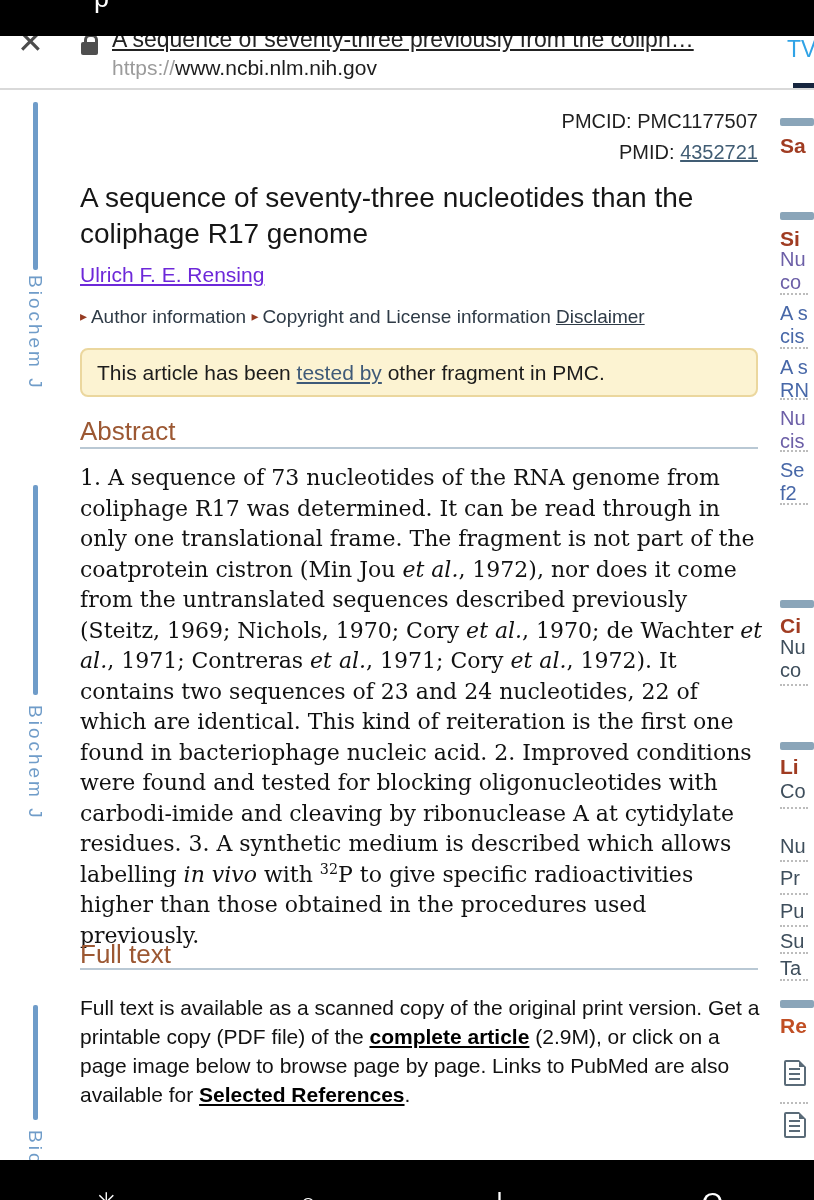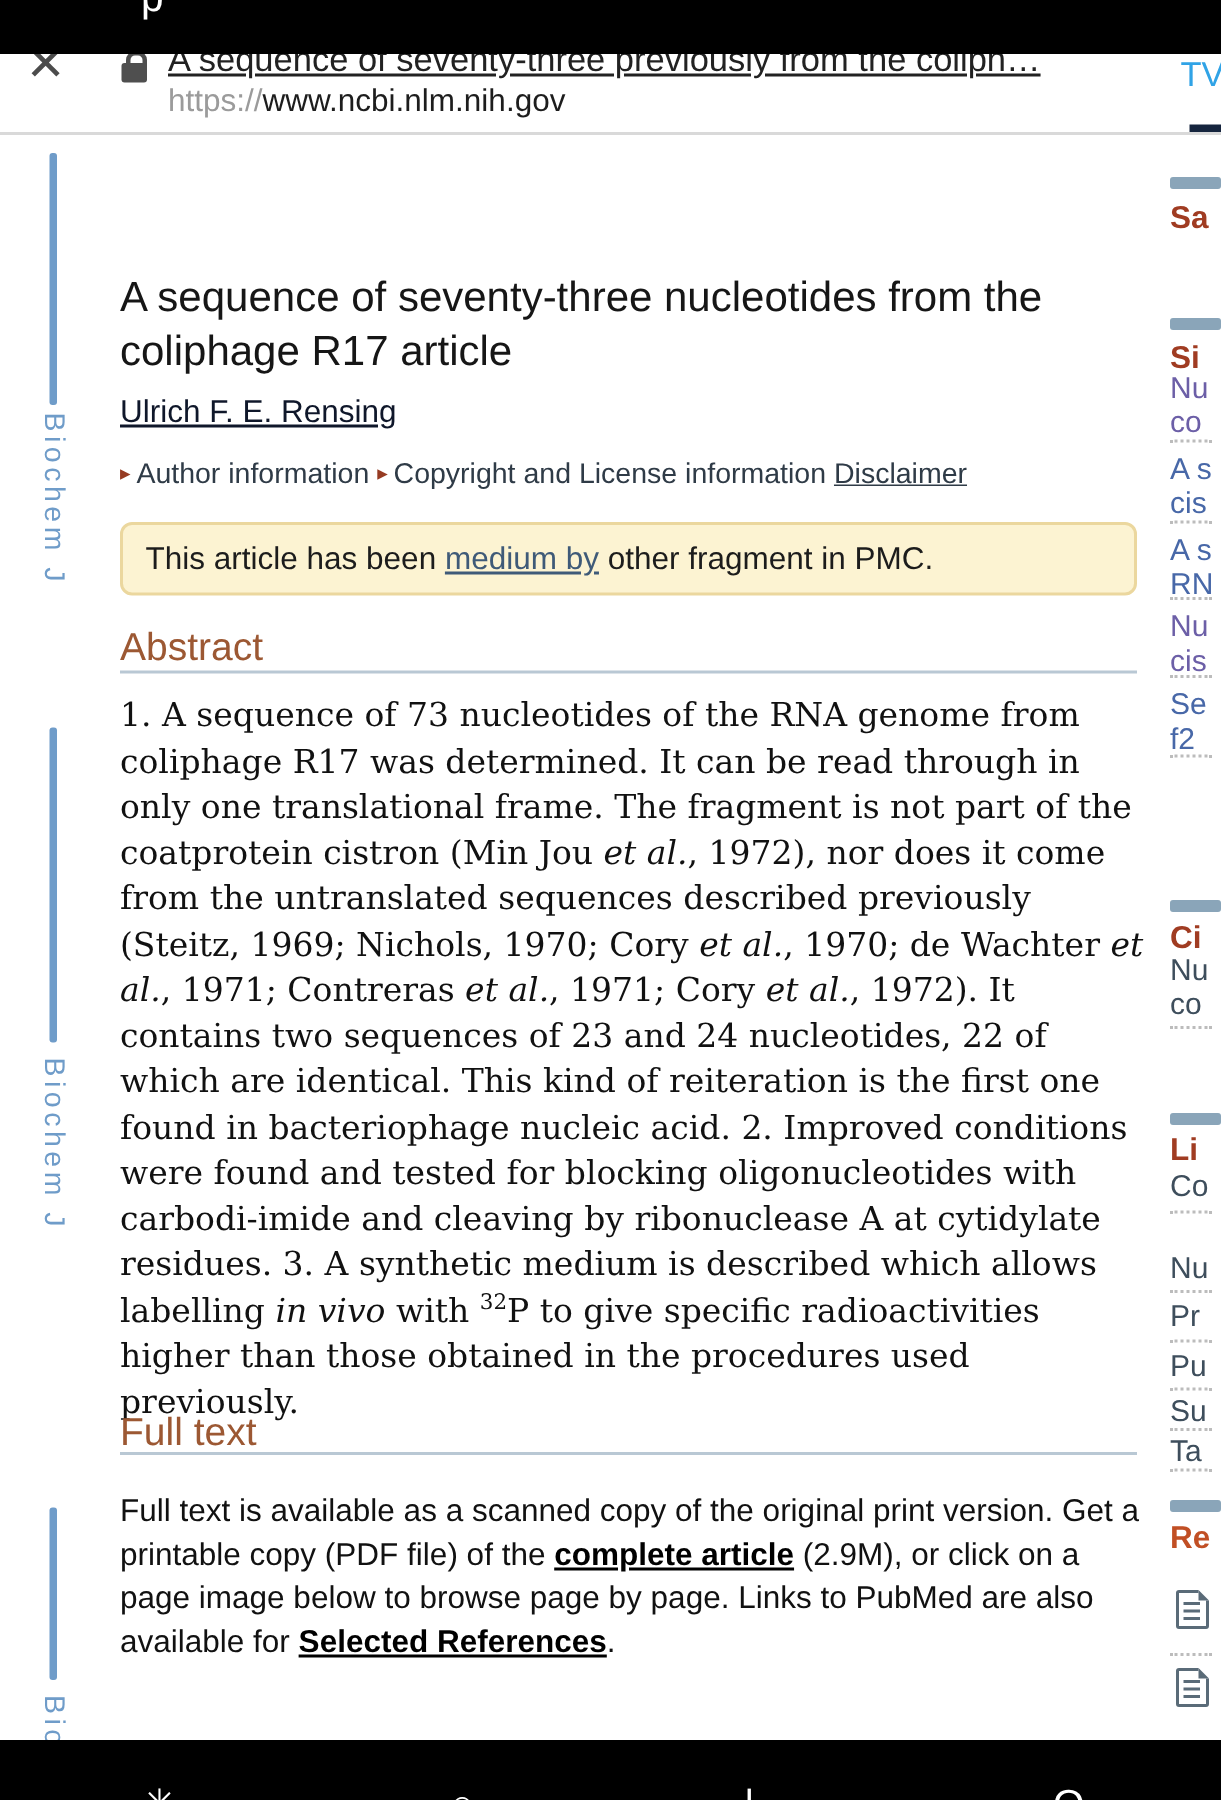--- a/index.html
+++ b/index.html
@@ -31,21 +31,21 @@
   .strip-text{position:absolute;left:24px;writing-mode:vertical-rl;font-size:19px;color:#6f9cc9;
               letter-spacing:3px;white-space:nowrap;}
   
   .citation-row{position:absolute;left:80px;top:16px;font-size:21px;color:#1f1f1f;}
   .ids-block{position:absolute;right:56px;top:16px;font-size:20px;color:#1f1f1f;
              text-align:right;line-height:31px;}
   .seg-citelink{color:#415d74;text-decoration:underline;}
   
   .article-title{position:absolute;left:80px;top:90px;width:645px;font-size:28px;line-height:36px;
                  color:#161616;font-weight:400;}
-  .author-link{position:absolute;left:80px;top:173px;font-size:21px;color:#0f172a;text-decoration:underline;}
+  .author-link{position:absolute;left:80px;top:173px;font-size:21px;color:#6d28d9;text-decoration:underline;}
   .info-row{position:absolute;left:80px;top:216px;font-size:19px;color:#2f3b47;}
   .seg-tri{color:#963b22;font-size:14px;vertical-align:2px;}
   .seg-ulink{color:#2f3b47;text-decoration:underline;}
   
   .banner{position:absolute;left:80px;top:258px;width:678px;height:49px;background:#fcf3d2;
           border:2px solid #ebd79e;border-radius:8px;box-sizing:border-box;}
   .banner-text{position:absolute;left:15px;top:11px;font-size:21px;color:#1c1c1c;white-space:nowrap;}
   .seg-link{color:#3f5a78;text-decoration:underline;}
   
   .section-heading{position:absolute;left:80px;font-size:26px;color:#9c5833;font-weight:400;}
@@ -102,27 +102,31 @@
 
 <div class="content">
 
   <div class="strip-line" style="top:12px;height:168px;"></div>
   <div class="strip-text" style="top:185px;">Biochem J</div>
   <div class="strip-line" style="top:395px;height:210px;"></div>
   <div class="strip-text" style="top:615px;">Biochem J</div>
   <div class="strip-line" style="top:915px;height:115px;"></div>
   <div class="strip-text" style="top:1040px;">Biochem J</div>
 
-
-  <h1 class="article-title" style="margin:0;">A sequence of seventy-three nucleotides from the coliphage R17 article</h1>
+  <div class="ids-block">
+    <div><span>PMCID: </span><span>PMC1177507</span></div>
+    <div><span>PMID: </span><span><span class="seg-citelink">4352721</span></span></div>
+  </div>
+
+  <h1 class="article-title" style="margin:0;">A sequence of seventy-three nucleotides than the coliphage R17 genome</h1>
   <a class="author-link">Ulrich F. E. Rensing</a>
   <div class="info-row"><span class="seg-tri">▸ </span><span>Author information </span><span class="seg-tri">▸ </span><span>Copyright and License information </span><span class="seg-ulink">Disclaimer</span></div>
 
   <div class="banner">
-    <div class="banner-text"><span>This article has been </span><span class="seg-link">medium by</span><span> other fragment in PMC.</span></div>
+    <div class="banner-text"><span>This article has been </span><span class="seg-link">tested by</span><span> other fragment in PMC.</span></div>
   </div>
 
   <div class="section-heading heading-abstract">Abstract</div>
   <div class="section-rule rule-abstract"></div>
   <div class="abstract-body"><span>1. A sequence of 73 nucleotides of the RNA genome from coliphage R17 was determined. It can be read through in only one translational frame. The fragment is not part of the coatprotein cistron (Min Jou </span><span class="seg-italic">et al.</span><span>, 1972), nor does it come from the untranslated sequences described previously (Steitz, 1969; Nichols, 1970; Cory </span><span class="seg-italic">et al.</span><span>, 1970; de Wachter </span><span class="seg-italic">et al.</span><span>, 1971; Contreras </span><span class="seg-italic">et al.</span><span>, 1971; Cory </span><span class="seg-italic">et al.</span><span>, 1972). It contains two sequences of 23 and 24 nucleotides, 22 of which are identical. This kind of reiteration is the first one found in bacteriophage nucleic acid. 2. Improved conditions were found and tested for blocking oligonucleotides with carbodi-imide and cleaving by ribonuclease A at cytidylate residues. 3. A synthetic medium is described which allows labelling </span><span class="seg-italic">in vivo</span><span> with </span><span class="seg-sup">32</span><span>P to give specific radioactivities higher than those obtained in the procedures used previously.</span></div>
 
   <div class="section-heading heading-fulltext">Full text</div>
   <div class="section-rule rule-fulltext"></div>
   <div class="fulltext-body"><span>Full text is available as a scanned copy of the original print version. Get a printable copy (PDF file) of the </span><span class="seg-boldlink">complete article</span><span> (2.9M), or click on a page image below to browse page by page. Links to PubMed are also available for </span><span class="seg-boldlink">Selected References</span><span>.</span></div>
 

